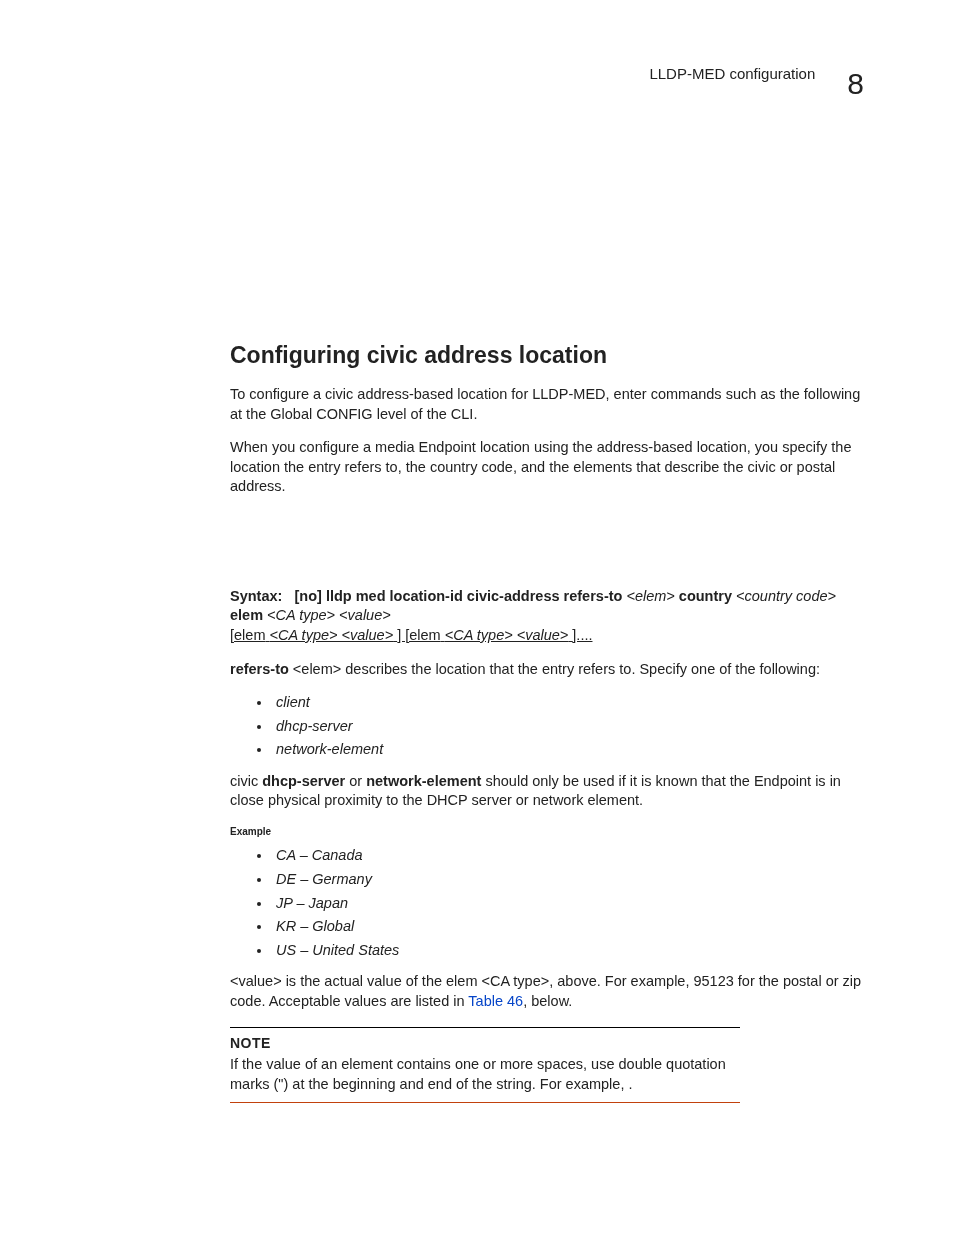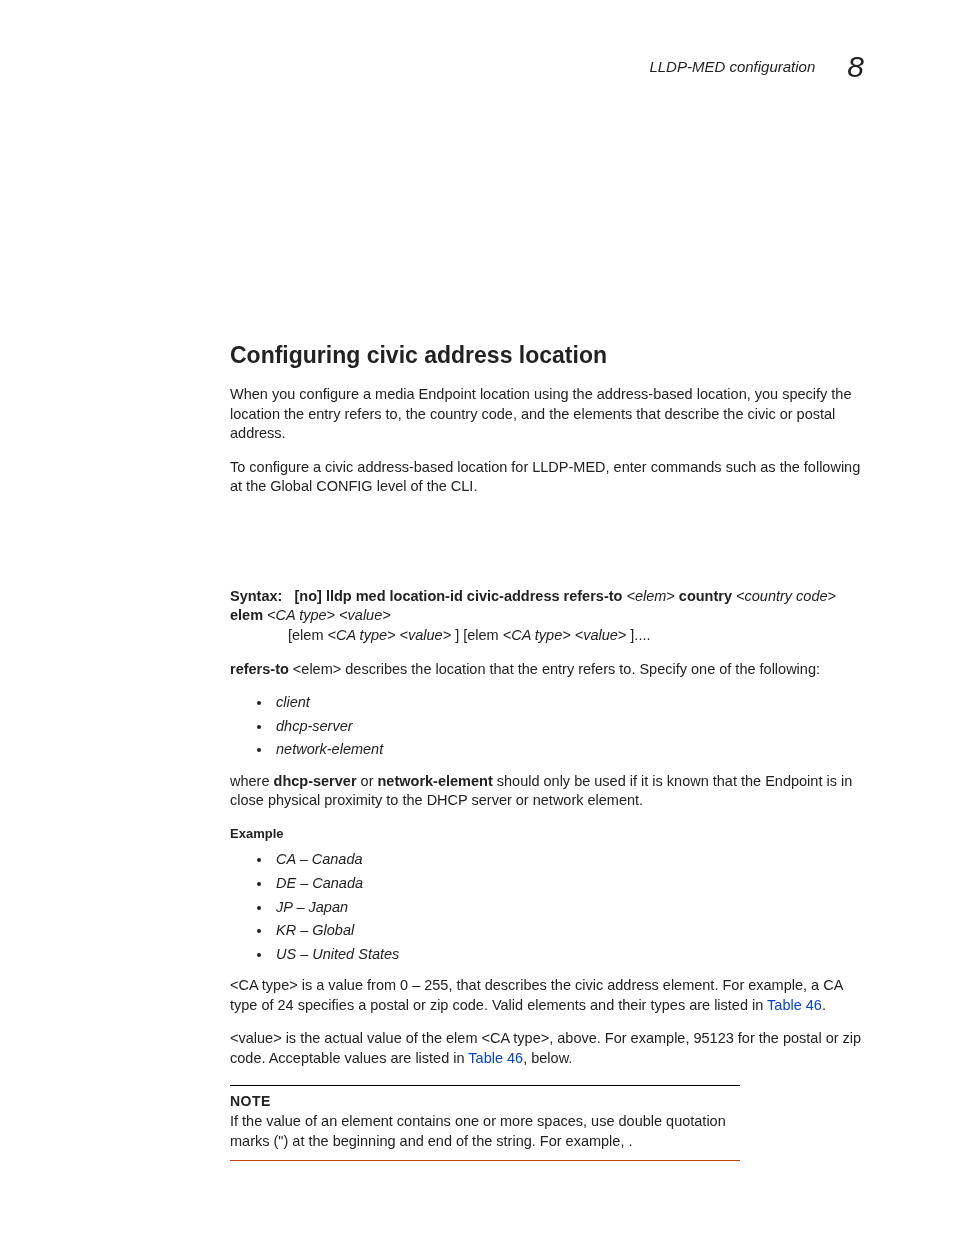--- a/index.html
+++ b/index.html
@@ -16,26 +16,25 @@
   }
   .page {
     position: relative;
     width: 954px;
     height: 1235px;
     box-sizing: border-box;
     padding: 60px 90px 60px 230px;
   }
   .runhead {
     position: absolute;
-    top: 47px;
+    top: 64px;
     right: 90px;
     display: flex;
-    align-items: center;
+    align-items: flex-start;
     gap: 32px;
-    font-style: italic;
   }
   .runhead-title {
     font-size: 15px;
     color: #222;
   }
   .chapnum {
     font-size: 30px;
     font-weight: 400;
     font-family: Arial, sans-serif;
   }
@@ -46,37 +45,37 @@
     font-weight: bold;
     font-size: 23px;
     margin: 0 0 14px 0;
   }
   p { margin: 0 0 14px 0; }
   .syntax-block {
     margin: 12px 0 14px 0;
   }
   .syntax-label { font-weight: bold; }
   .syntax-indent {
-    margin-left: 58px;
+    text-decoration: underline;
   }
   .b { font-weight: bold; }
   .i { font-style: italic; }
   ul.bullets {
     list-style: disc;
     margin: 8px 0 12px 0;
     padding-left: 42px;
     font-style: italic;
   }
   ul.bullets li {
     margin: 4px 0;
     padding-left: 4px;
   }
   .example-label {
     font-weight: bold;
-    font-size: 13px;
+    font-size: 10px;
     margin: 10px 0 4px 0;
   }
   .link { color: #0645c8; }
   .note-block {
     margin-top: 16px;
     border-top: 1px solid #000;
     border-bottom: 1px solid #c2410c;
     padding: 6px 0 8px 0;
     width: 510px;
   }
@@ -94,23 +93,23 @@
 
   <div class="runhead">
     <span class="runhead-title">LLDP-MED configuration</span>
     <span class="chapnum">8</span>
   </div>
 
   <div class="content">
 
     <h2 class="section">Configuring civic address location</h2>
 
+    <p>To configure a civic address-based location for LLDP-MED, enter commands such as the following at the Global CONFIG level of the CLI.</p>
+
     <p>When you configure a media Endpoint location using the address-based location, you specify the location the entry refers to, the country code, and the elements that describe the civic or postal address.</p>
-
-    <p>To configure a civic address-based location for LLDP-MED, enter commands such as the following at the Global CONFIG level of the CLI.</p>
 
     <div class="syntax-block" style="margin-top:90px;">
       <div>
         <span class="syntax-label">Syntax:</span>
         <span>&nbsp;</span>
         <span class="b">[no] lldp med location-id civic-address refers-to</span>
         <span> </span>
         <span class="i">&lt;elem&gt;</span>
         <span> </span>
         <span class="b">country</span>
@@ -138,37 +137,34 @@
       <span class="b">refers-to</span><span> &lt;elem&gt; describes the location that the entry refers to.  Specify one of the following:</span>
     </p>
 
     <ul class="bullets">
       <li>client</li>
       <li>dhcp-server</li>
       <li>network-element</li>
     </ul>
 
     <p>
-      <span>where </span><span class="b">dhcp-server</span><span> or </span><span class="b">network-element</span><span> should only be used if it is known that the Endpoint is in close physical proximity to the DHCP server or network element.</span>
+      <span>civic </span><span class="b">dhcp-server</span><span> or </span><span class="b">network-element</span><span> should only be used if it is known that the Endpoint is in close physical proximity to the DHCP server or network element.</span>
     </p>
 
 
     <div class="example-label">Example</div>
 
     <ul class="bullets">
       <li>CA – Canada</li>
-      <li>DE – Canada</li>
+      <li>DE – Germany</li>
       <li>JP – Japan</li>
       <li>KR – Global</li>
       <li>US – United States</li>
     </ul>
 
-    <p>
-      <span>&lt;CA type&gt; is a value from 0 – 255, that describes the civic address element.  For example, a CA type of 24 specifies a postal or zip code.  Valid elements and their types are listed in </span><span class="link">Table 46</span><span>.</span>
-    </p>
 
     <p>
       <span>&lt;value&gt; is the actual value of the elem &lt;CA type&gt;, above.  For example, 95123 for the postal or zip code.  Acceptable values are listed in </span><span class="link">Table 46</span><span>, below.</span>
     </p>
 
     <div class="note-block">
       <div class="note-label">NOTE</div>
       <div>If the value of an element contains one or more spaces, use double quotation marks (") at the beginning and end of the string.  For example,                                                                     .</div>
     </div>
 

